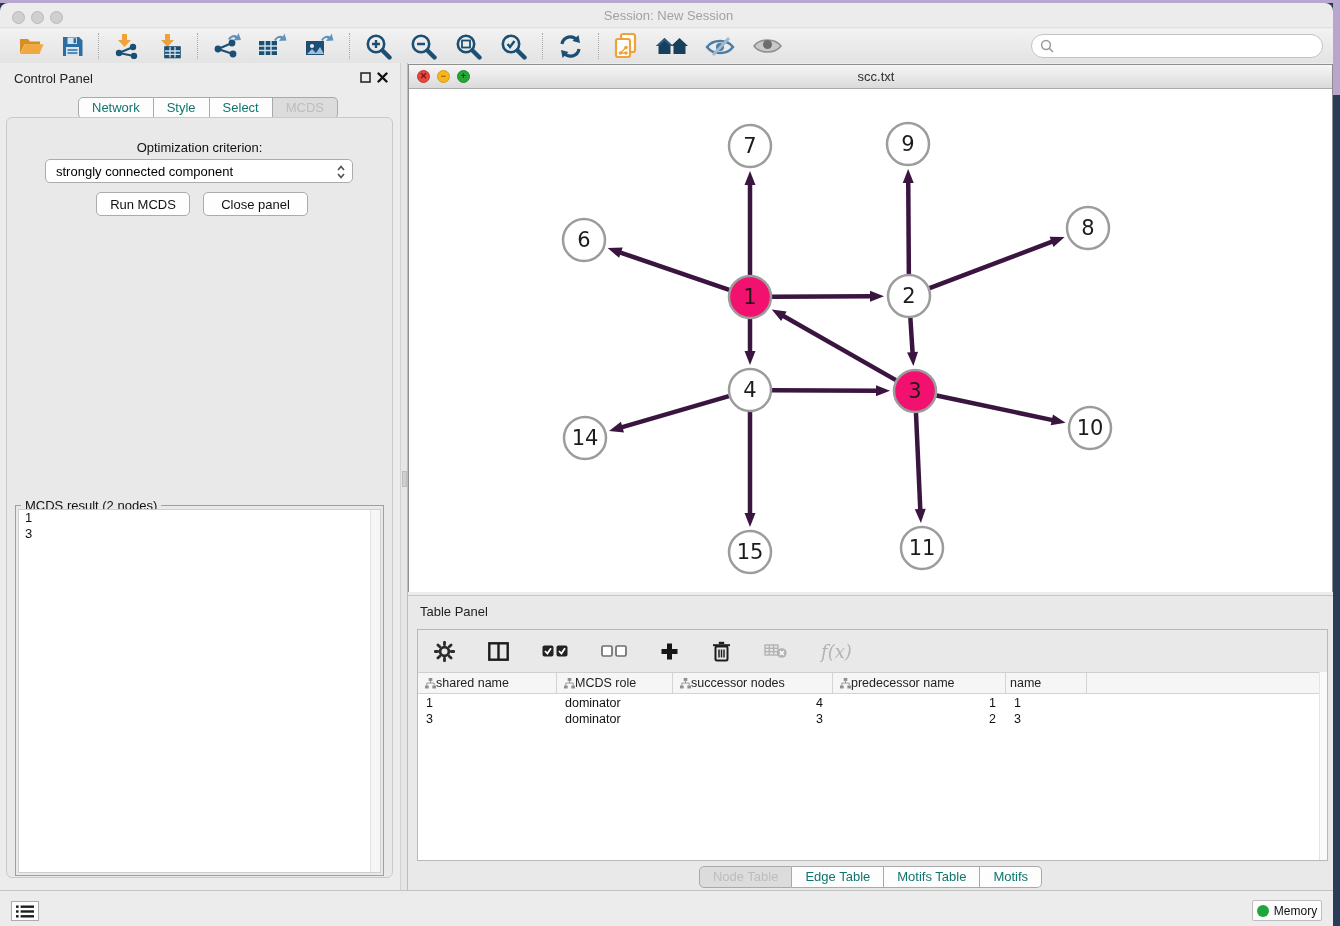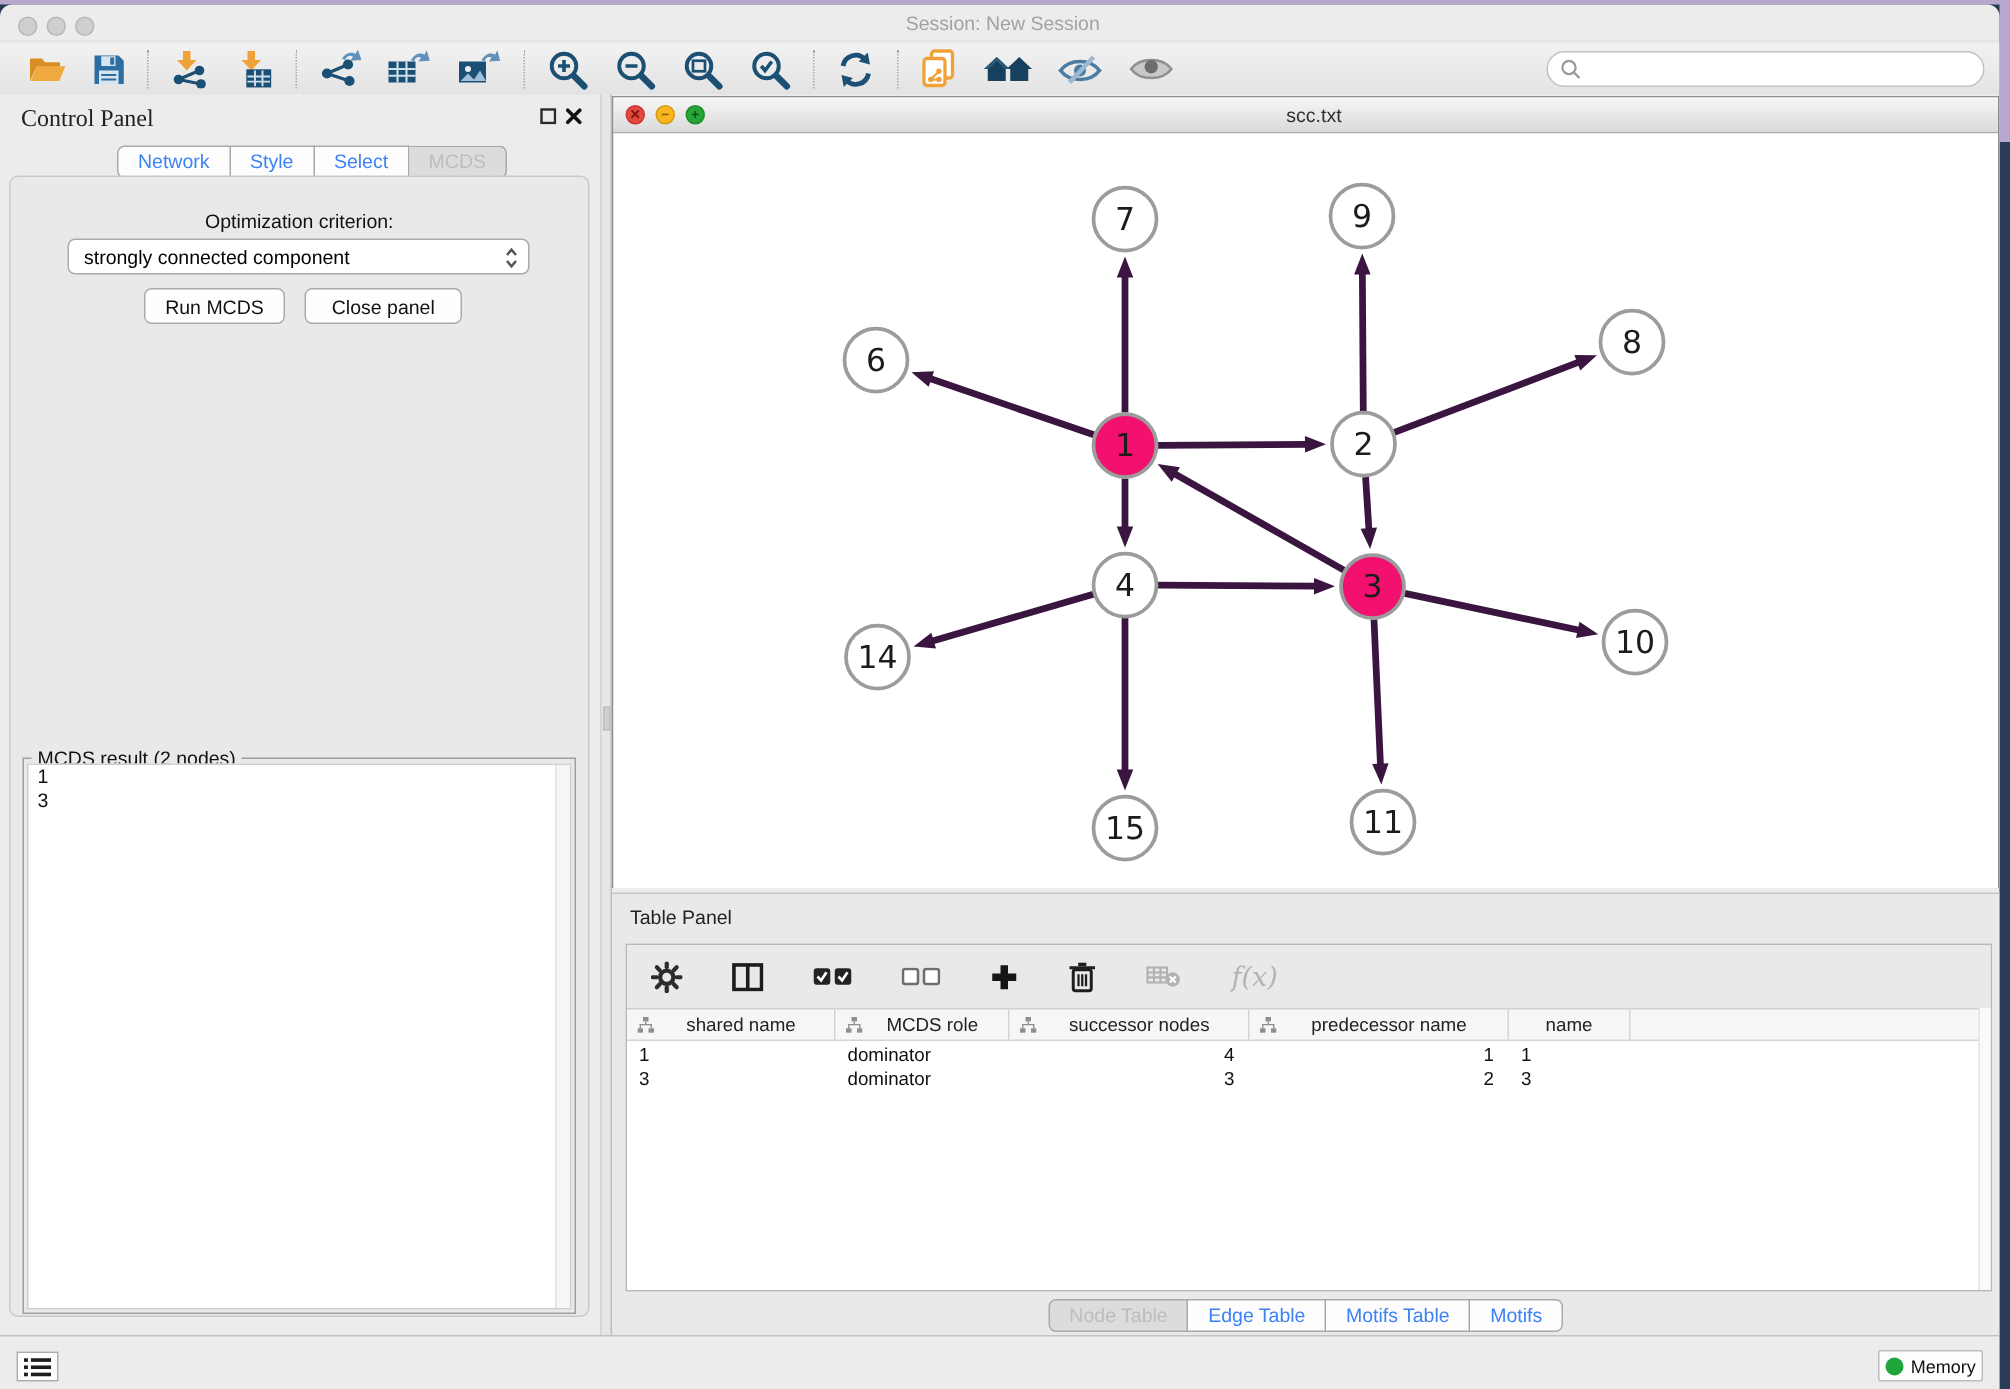--- a/index.html
+++ b/index.html
@@ -25,25 +25,25 @@
   
   #main-toolbar { position:absolute; left:0; top:26px; width:100%; height:34px;
     background:linear-gradient(#f2f2f2,#e3e3e3); display:flex; align-items:center; padding-left:10px; }
   .tbtn { height:30px; display:flex; align-items:center; justify-content:center; padding:0 8px; cursor:default; }
   .tsep { width:1px; height:26px; border-left:1px dotted #a8a8a8; margin:0 6px; }
   #search-wrap { position:absolute; right:10px; top:5px; width:292px; height:24px;
     background:#fff; border:1px solid #c2c2c2; border-radius:12px; display:flex; align-items:center; padding-left:8px; }
   #search-input { border:none; outline:none; flex:1; font-size:13px; background:transparent; height:20px; margin-left:4px;}
 
   
-  #cp-title { position:absolute; left:14px; top:68px; font-size:16px; color:#222;font-family:Liberation Serif, serif; }
+  #cp-title { position:absolute; left:14px; top:68px; font-size:13px; color:#222; }
   .panel-icon { position:absolute; top:69px; font-size:12px; color:#111; cursor:default; }
   #cp-tabs { position:absolute; left:78px; top:94px; display:flex; }
   .seg-tab { background:#fdfdfd; border:1px solid #a9a9a9; border-left:none; padding:2px 13px 3px;
-    font-size:13px; color:#3b82f6; white-space:nowrap; }
+    font-size:13px; color:#0f766e; white-space:nowrap; }
   .seg-tab:first-child { border-left:1px solid #a9a9a9; border-radius:5px 0 0 5px; }
   .seg-tab:last-child { border-radius:0 5px 5px 0; }
   .seg-tab.active { background:#dcdcdc; color:#bdbdbd; }
   #cp-box { position:absolute; left:6px; top:114px; width:387px; height:761px;
     background:#e9e9e9; border:1px solid #c9c9c9; border-radius:6px; }
   #opt-label { position:absolute; left:0; width:100%; top:22px; text-align:center; font-size:13px; color:#111; }
   #criterion-select { position:absolute; left:38px; top:41px; width:308px; height:24px; background:#fff;
     border:1px solid #ababab; border-radius:5px; display:flex; align-items:center; font-size:13px; padding-left:10px; }
   #criterion-select .stepper { position:absolute; right:6px; top:4px; }
   .push-btn { position:absolute; top:74px; height:24px; background:#fefefe; border:1px solid #ababab;
@@ -83,21 +83,21 @@
     border:1px solid #b9b9b9; background:#fff; }
   #tp-toolbar { position:absolute; left:0; top:0; width:100%; height:42px; background:#e9e9e9;
     display:flex; align-items:center; padding-left:16px; gap:33px; }
   .tp-icon { display:flex; align-items:center; justify-content:center; cursor:default; }
   #fx-label { font-family:"DejaVu Serif", serif; font-style:italic; font-size:18px; color:#b3b3b3; }
   #tp-headers { position:absolute; left:0; top:42px; width:100%; height:22px; background:#f6f6f6;
     border-top:1px solid #cfcfcf; border-bottom:1px solid #d4d4d4; display:flex; }
   .th-cell { height:100%; border-right:1px solid #d4d4d4; position:relative; display:flex; align-items:center;
     font-size:12.5px; color:#222; }
   .th-cell .hicon { position:absolute; left:7px; top:5px; }
-  .th-cell .hlabel { flex:1; text-align:center; padding:0 4px 0 18px; }
+  .th-cell .hlabel { flex:1; text-align:left; padding:0 4px 0 18px; }
   .th-cell.noicon .hlabel { padding-left:4px; }
   #tp-rows { position:absolute; left:0; top:65px; width:100%; }
   .t-row { display:flex; height:16px; }
   .t-cell { font-size:12.5px; color:#111; line-height:16px; overflow:hidden; white-space:nowrap; }
   #tp-vscroll { position:absolute; right:0; top:42px; width:8px; bottom:0; background:#fafafa; border-left:1px solid #e4e4e4; }
   #tp-tabs { position:absolute; left:0; right:0; top:270px; display:flex; justify-content:center; }
 
   
   #status-bar { position:absolute; left:0; top:887px; width:1333px; height:49px;
     background:#ececec; border-top:1px solid #c3c3c3; }

